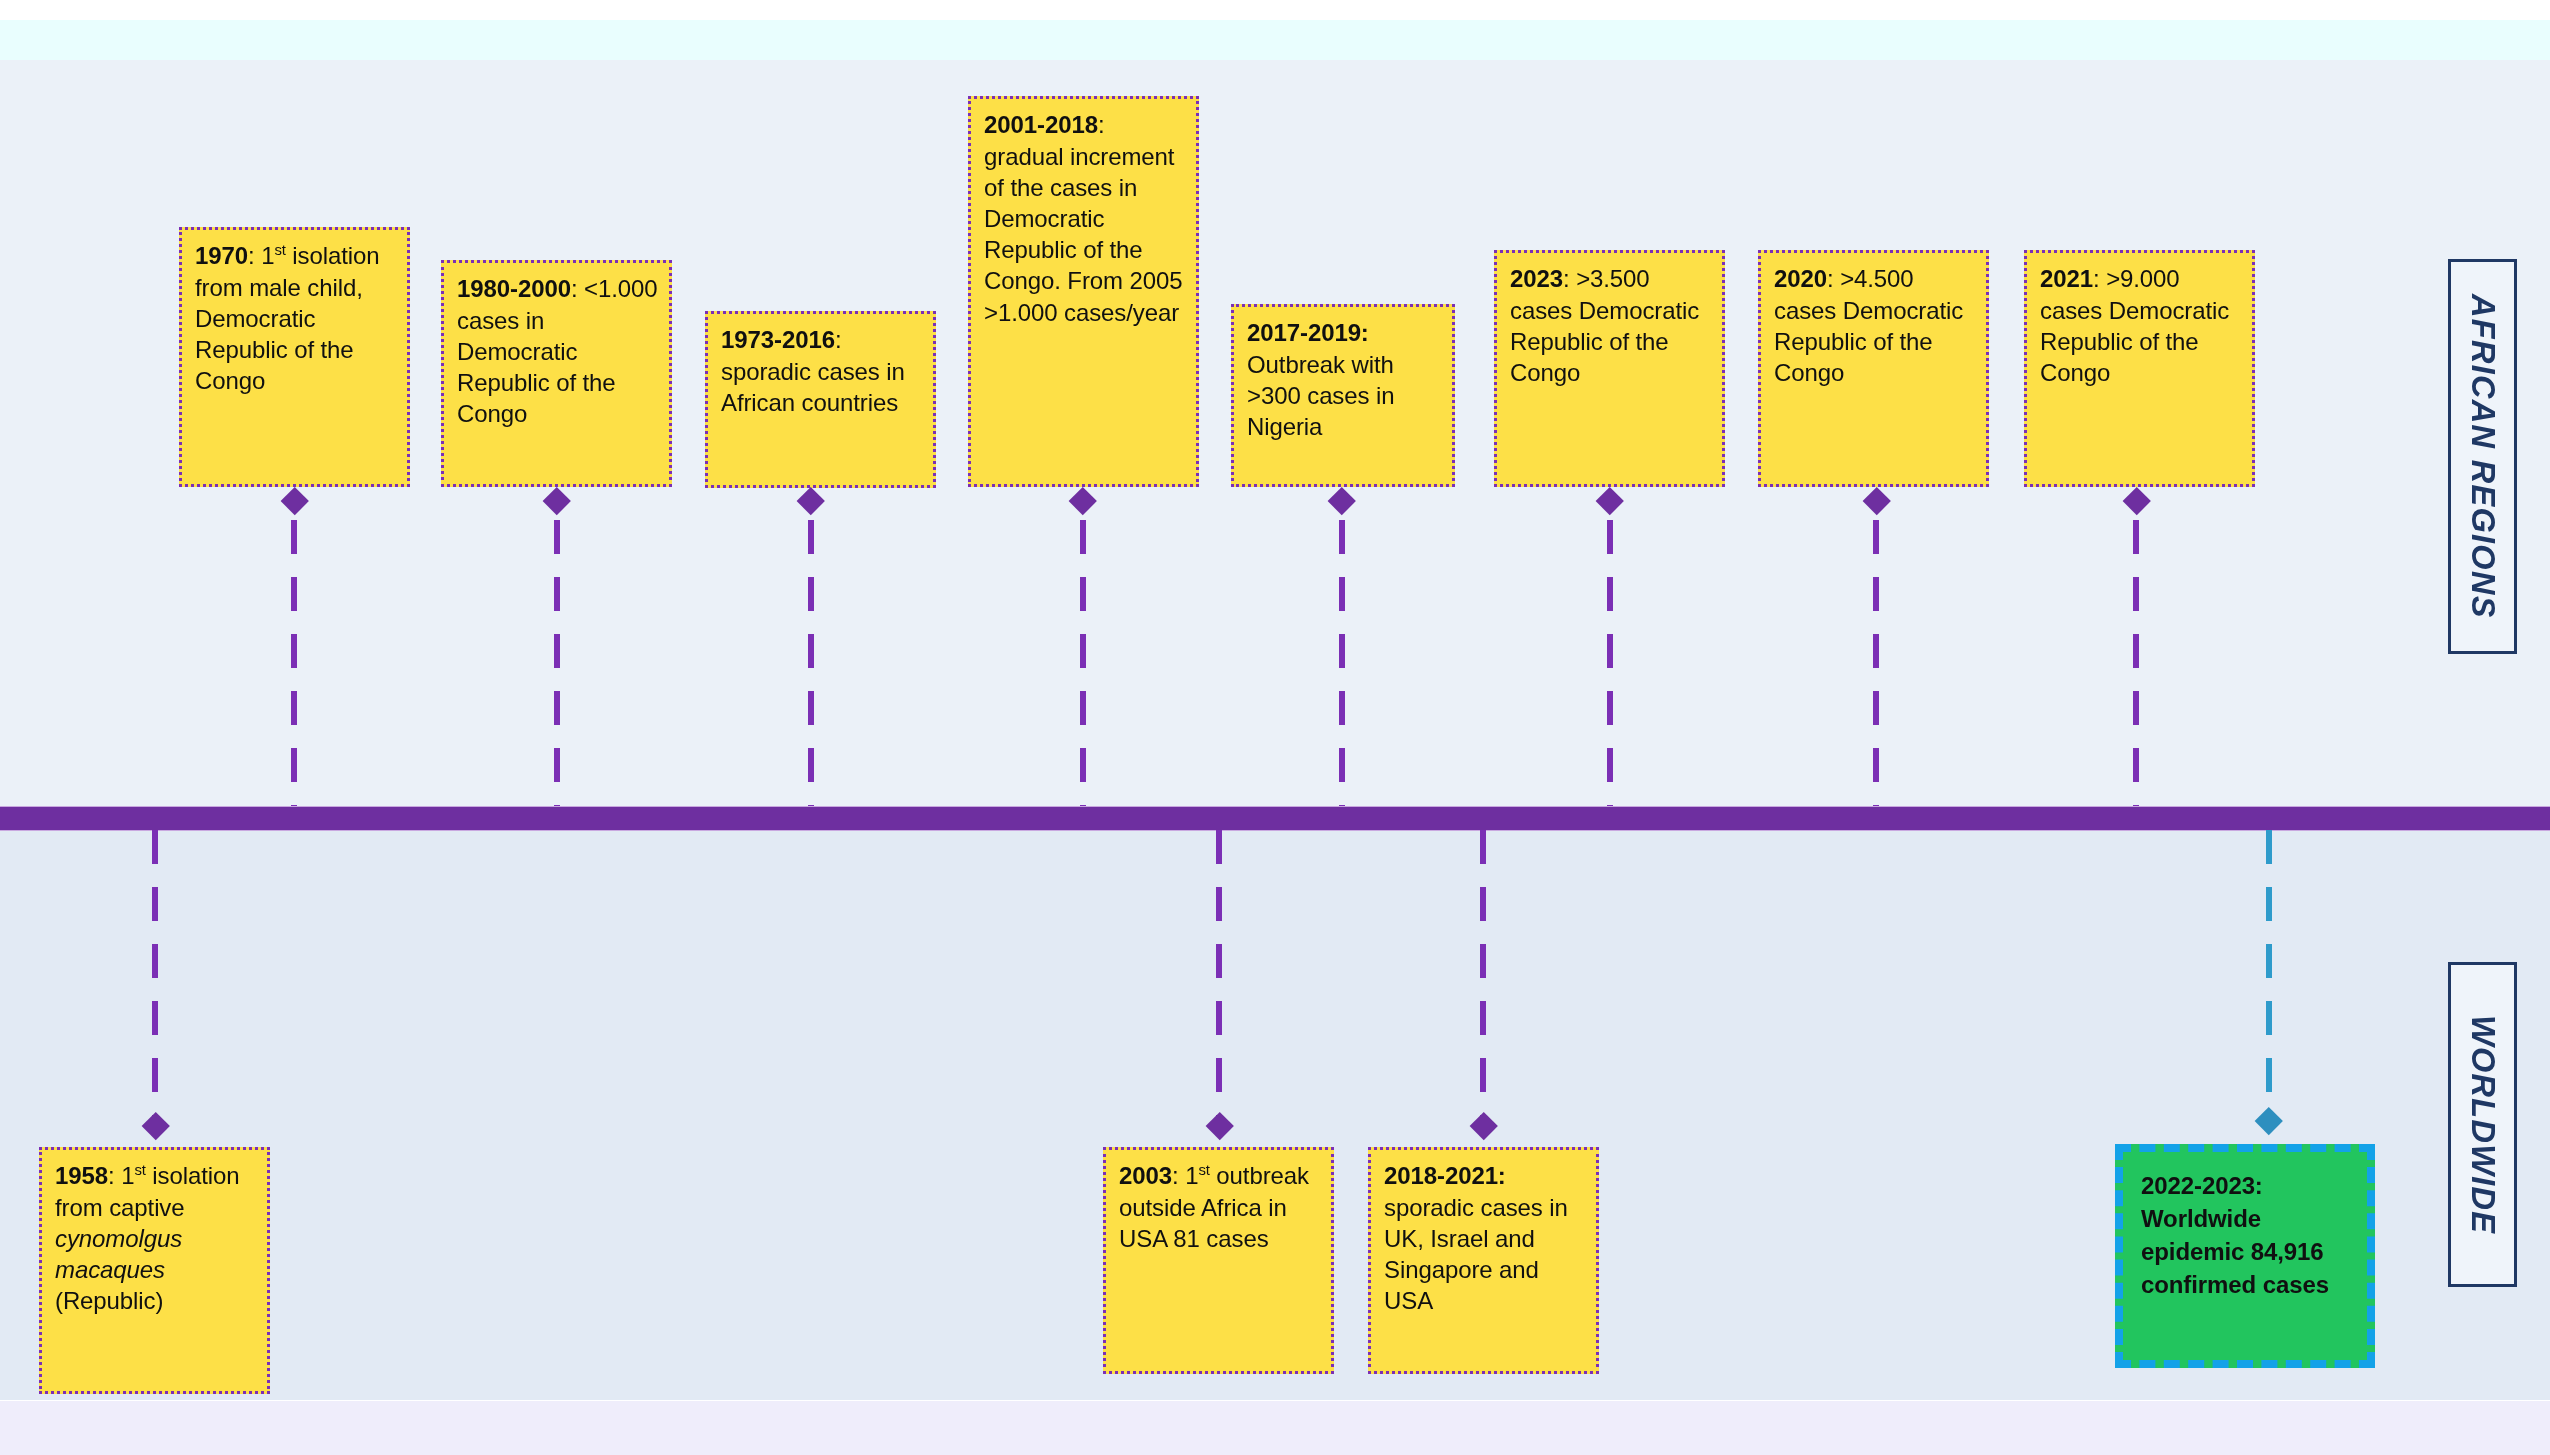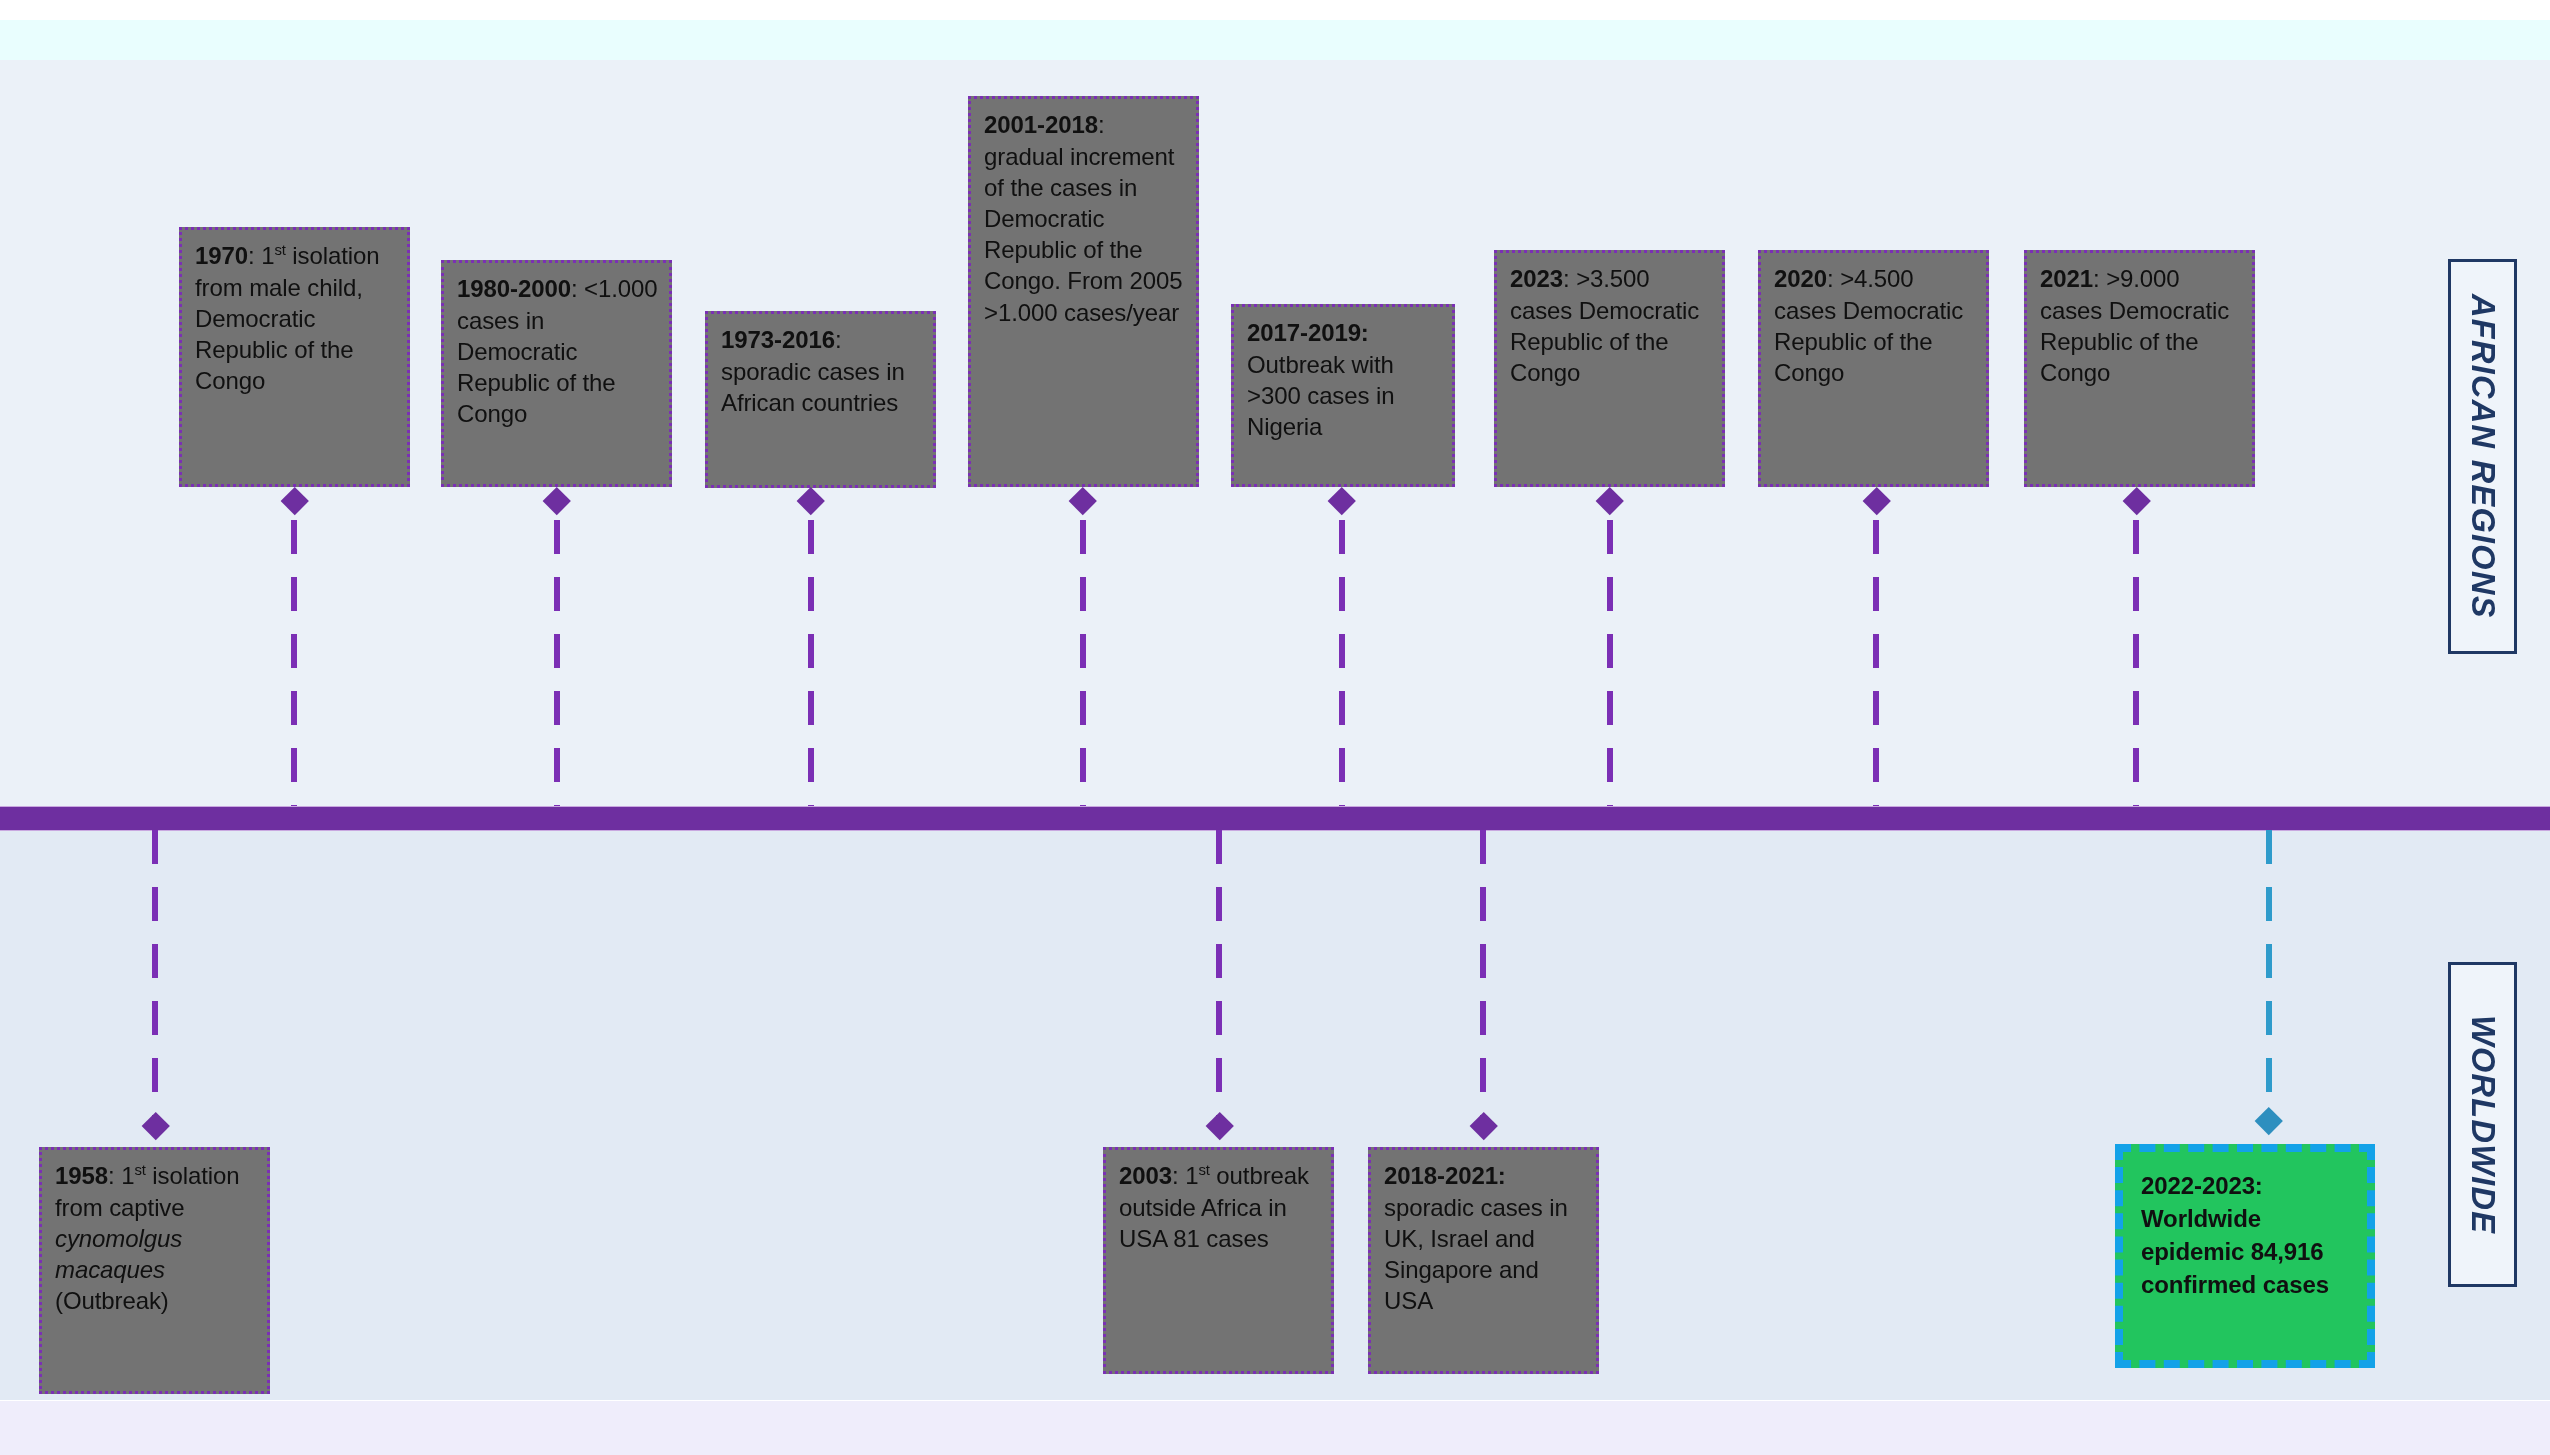--- a/index.html
+++ b/index.html
@@ -58,21 +58,21 @@
     background: #6E2FA0;
     border-top: 1.9px solid #C9A8E0;
     border-bottom: 1.9px solid #C9A8E0;
     box-sizing: border-box;
   }
 
   
   .evt-box {
     position: absolute;
     box-sizing: border-box;
-    background: #737373;
+    background: #fde047;
     border: 3.2px dotted #7B2FB5;
     padding: 10.4px 10.4px 9px 13px;
     font-size: 24px;
     line-height: 1.30;
     color: #101010;
     letter-spacing: -0.1px;
   }
   .evt-box.blue {
     border: 8.4px dashed #13A2E8;
     background: #22c55e;
@@ -199,21 +199,21 @@
     <b>2021</b><span>: </span><span>&gt;9.000</span>
     <span>cases Democratic Republic of the Congo</span>
   </div>
   <div class="diamond" style="left:2127px; top:491px;"></div>
   <div class="conn" style="left:2133px; top:520px; height:286px;"></div>
 
   <div class="conn" style="left:152px; top:830px; height:292px;"></div>
   <div class="diamond" style="left:146px; top:1116px;"></div>
   <div class="evt-box" style="left:39px; top:1147px; width:231px; height:247px;">
     <b>1958</b><span>: </span><span>1</span><sup>st</sup>
-    <span>isolation from captive </span><i>cynomolgus macaques</i><span> (Outbreak)</span>
+    <span>isolation from captive </span><i>cynomolgus macaques</i><span> (Republic)</span>
   </div>
 
   <div class="conn" style="left:1216px; top:830px; height:292px;"></div>
   <div class="diamond" style="left:1210px; top:1116px;"></div>
   <div class="evt-box" style="left:1103px; top:1147px; width:231px; height:227px;">
     <b>2003</b><span>: </span><span>1</span><sup>st</sup>
     <span>outbreak outside Africa in USA 81 cases</span>
   </div>
 
   <div class="conn" style="left:1480px; top:830px; height:292px;"></div>

